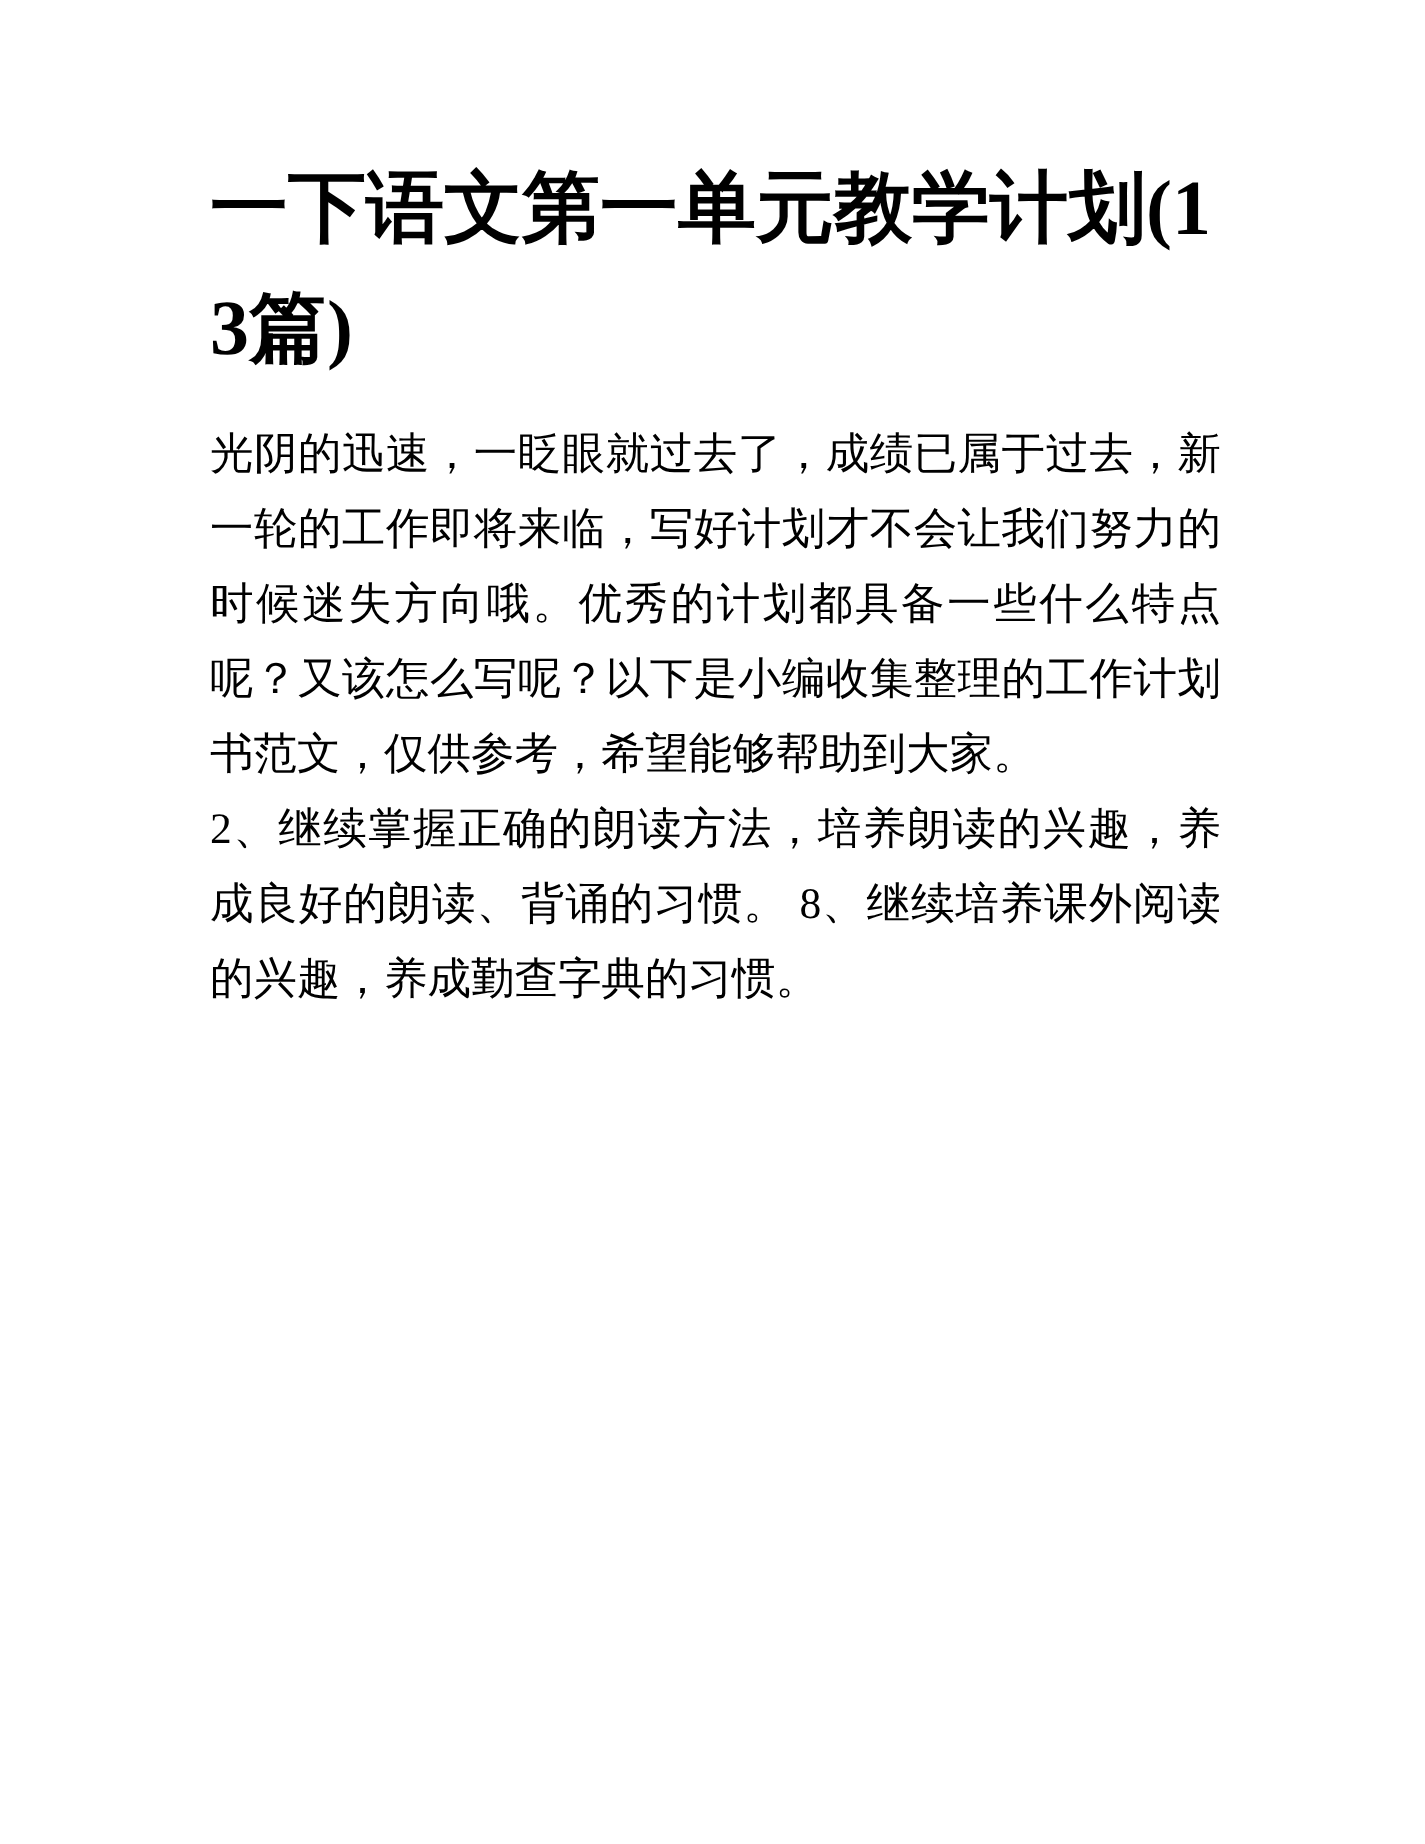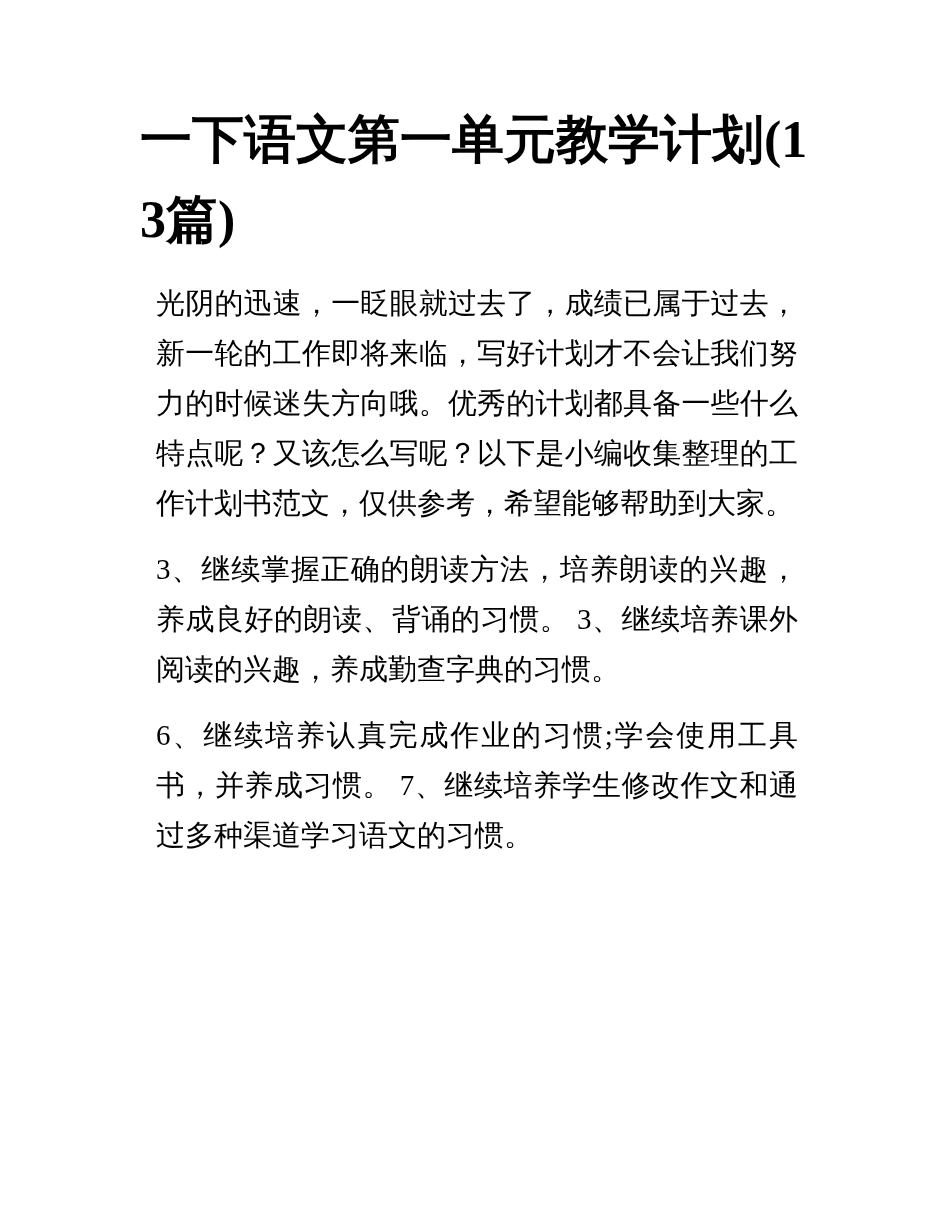--- a/index.html
+++ b/index.html
@@ -36,30 +36,29 @@
     font-weight: bold;
     margin: 0 0 18px 0;
     padding: 0;
     text-align: left;
     word-break: break-all;
     color: #000000;
   }
   p.doc-paragraph {
     font-size: 29px;
     line-height: 50px;
-    margin: 16px;
+    margin: 0;
     padding: 0;
     text-align: justify;
     word-break: break-all;
     color: #000000;
   }
 </style>
 </head>
 <body>
 
 <div class="doc-page">
   <div class="doc-content">
     <h1 class="doc-title">一下语文第一单元教学计划(13篇)</h1>
     <p class="doc-paragraph">光阴的迅速，一眨眼就过去了，成绩已属于过去，新一轮的工作即将来临，写好计划才不会让我们努力的时候迷失方向哦。优秀的计划都具备一些什么特点呢？又该怎么写呢？以下是小编收集整理的工作计划书范文，仅供参考，希望能够帮助到大家。</p>
-    <p class="doc-paragraph">3、继续掌握正确的朗读方法，培养朗读的兴趣，养成良好的朗读、背诵的习惯。 3、继续培养课外阅读的兴趣，养成勤查字典的习惯。</p>
-    <p class="doc-paragraph">6、继续培养认真完成作业的习惯;学会使用工具书，并养成习惯。 7、继续培养学生修改作文和通过多种渠道学习语文的习惯。</p>
+    <p class="doc-paragraph">2、继续掌握正确的朗读方法，培养朗读的兴趣，养成良好的朗读、背诵的习惯。 8、继续培养课外阅读的兴趣，养成勤查字典的习惯。</p>
   </div>
 </div>
 
 </body></html>

